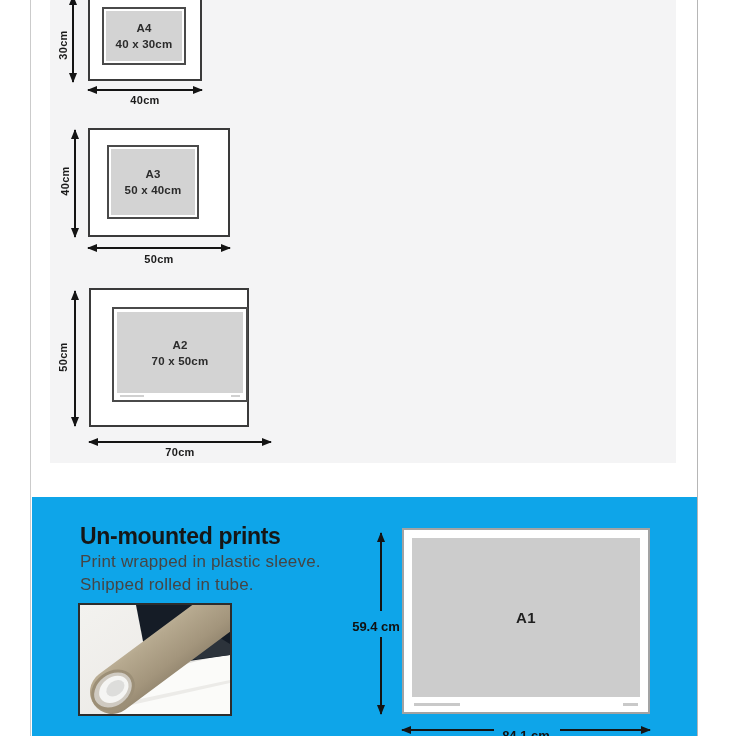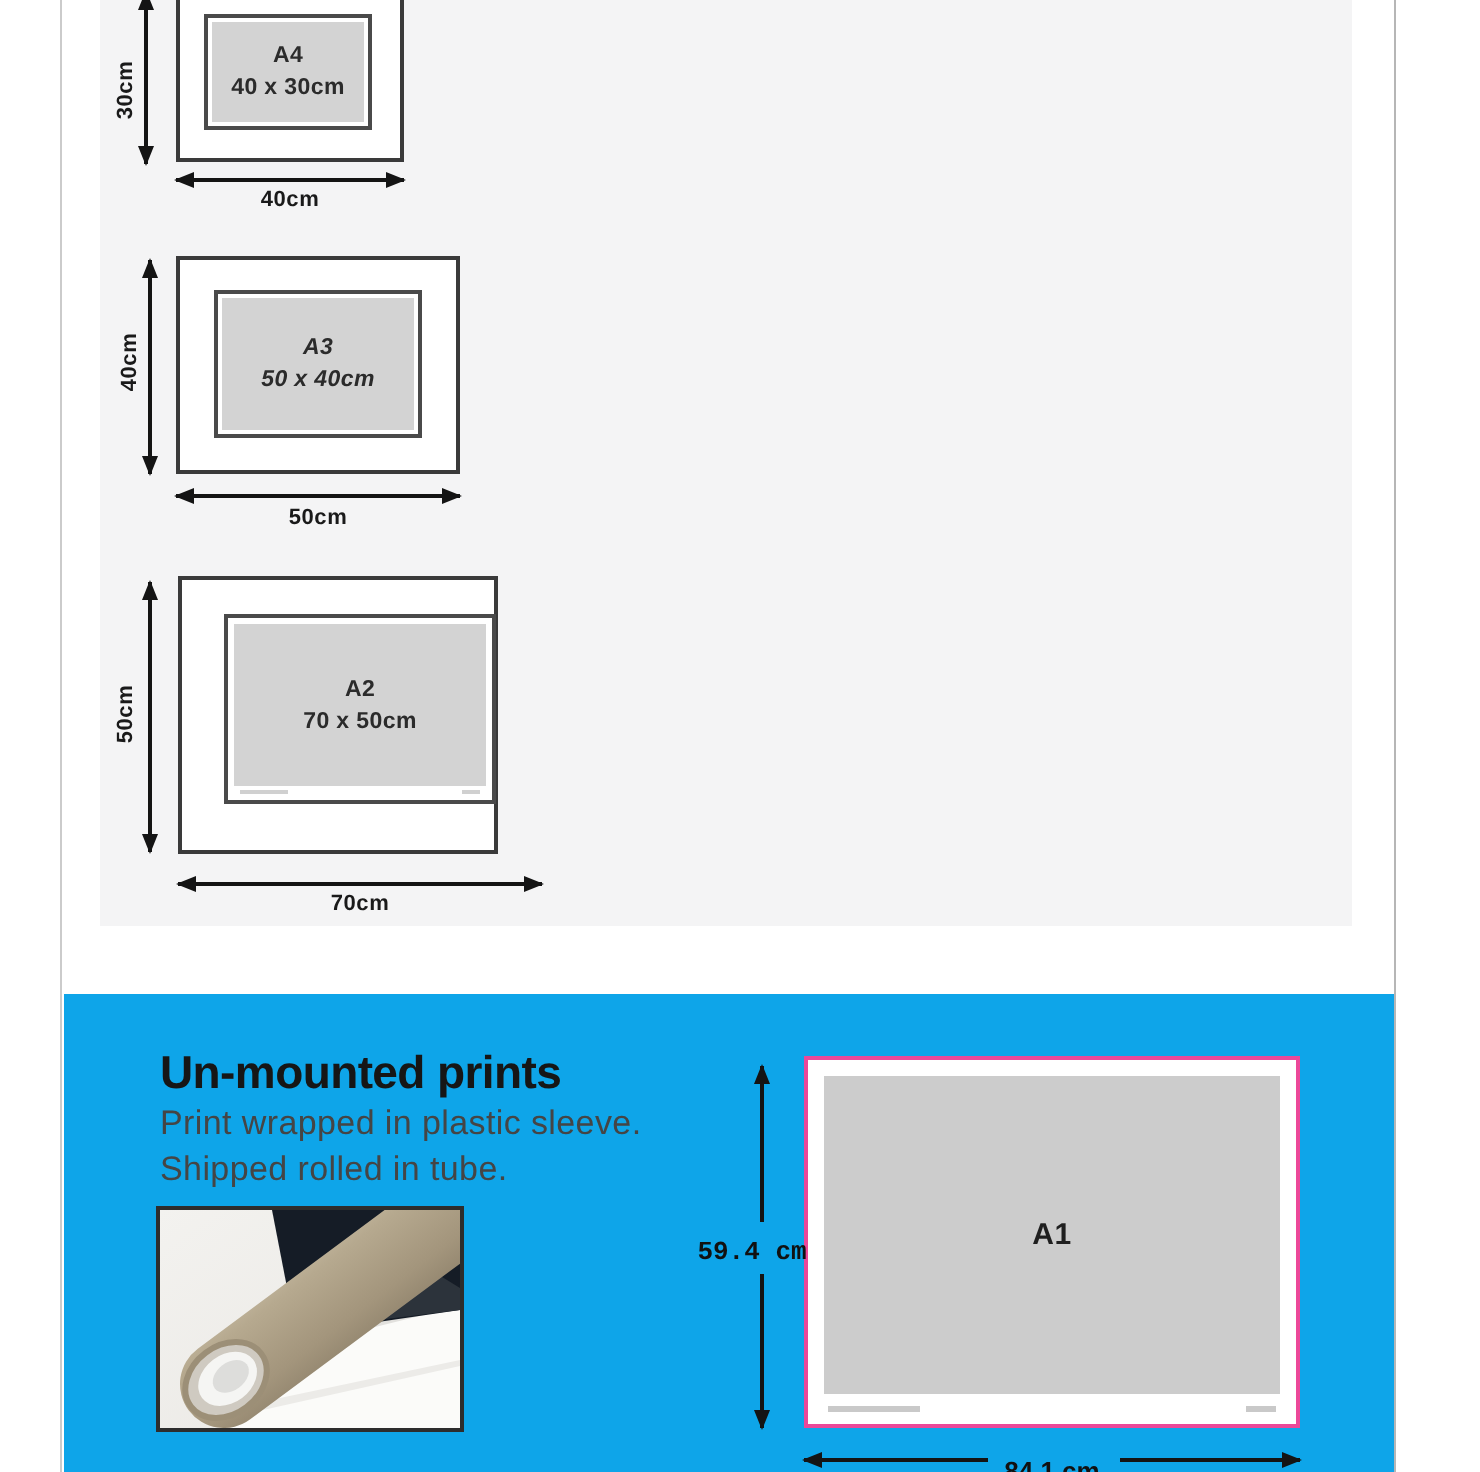--- a/index.html
+++ b/index.html
@@ -60,21 +60,21 @@
   
   .a4-frame{left:38px;top:-5px;width:114px;height:86px;}
   .a4-print{left:12px;top:10px;width:84px;height:58px;}
   .a4-varrow{left:22px;top:-4px;height:86px;}
   .a4-vlabel{left:13px;top:45px;}
   .a4-harrow{left:38px;top:89px;width:114px;}
   .a4-hlabel{left:38px;top:94px;width:114px;}
 
   
   .a3-frame{left:38px;top:128px;width:142px;height:109px;}
-  .a3-print{left:17px;top:15px;width:104px;height:74px;font-style:italic;}
+  .a3-print{left:17px;top:15px;width:92px;height:74px;}
   .a3-varrow{left:24px;top:130px;height:107px;}
   .a3-vlabel{left:15px;top:181px;}
   .a3-harrow{left:38px;top:247px;width:142px;}
   .a3-hlabel{left:38px;top:253px;width:142px;}
 
   
   .a2-frame{left:39px;top:288px;width:160px;height:139px;}
   .a2-print{left:21px;top:17px;width:136px;height:95px;padding:3px 3px 7px 3px;position:absolute;}
   .a2-varrow{left:24px;top:291px;height:135px;}
   .a2-vlabel{left:13px;top:357px;}
@@ -88,33 +88,33 @@
   .um-heading{position:absolute;left:48px;top:26px;font-size:23px;font-weight:700;
     color:#161616;letter-spacing:-.3px;}
   .um-line{position:absolute;left:48px;font-size:17px;color:#454545;letter-spacing:.2px;}
   .um-line1{top:55px;}
   .um-line2{top:78px;}
 
   .photo{position:absolute;left:46px;top:106px;width:154px;height:113px;
     border:2px solid #2d2d2d;box-sizing:border-box;background:#fff;overflow:hidden;}
 
   .a1-frame{position:absolute;left:370px;top:31px;width:248px;height:186px;
-    background:#fff;border:2px solid #ec4899;box-sizing:border-box;}
+    background:#fff;border:2px solid #a3a3a3;box-sizing:border-box;}
   .a1-fill{position:absolute;left:8px;top:8px;right:8px;bottom:15px;background:#cccccc;
     display:flex;align-items:center;justify-content:center;}
   .a1-label{font-size:15px;font-weight:600;color:#1f1f1f;letter-spacing:.3px;}
   .a1-cap{position:absolute;height:3px;background:#c9c9c9;bottom:6px;}
   .a1-cap-left{left:10px;width:46px;}
   .a1-cap-right{right:10px;width:15px;}
 
   .a1-varrow-a{left:348px;top:36px;height:78px;}
   .a1-varrow-b{left:348px;top:140px;height:77px;}
   .dim-label{position:absolute;transform:translate(-50%,-50%);font-size:13px;
     font-weight:700;color:#111;white-space:nowrap;}
-  .a1-vlabel{left:344px;top:129px;font-family:Liberation Mono, monospace;}
+  .a1-vlabel{left:344px;top:129px;}
   .a1-harrow-a{left:370px;top:232px;width:92px;}
   .a1-harrow-b{left:528px;top:232px;width:90px;}
   .a1-hlabel{position:absolute;left:370px;top:231px;width:248px;text-align:center;
     font-size:13px;font-weight:700;color:#111;}
 </style>
 </head>
 <body>
 
 <div class="edge-line edge-left"></div>
 <div class="edge-line edge-right"></div>

